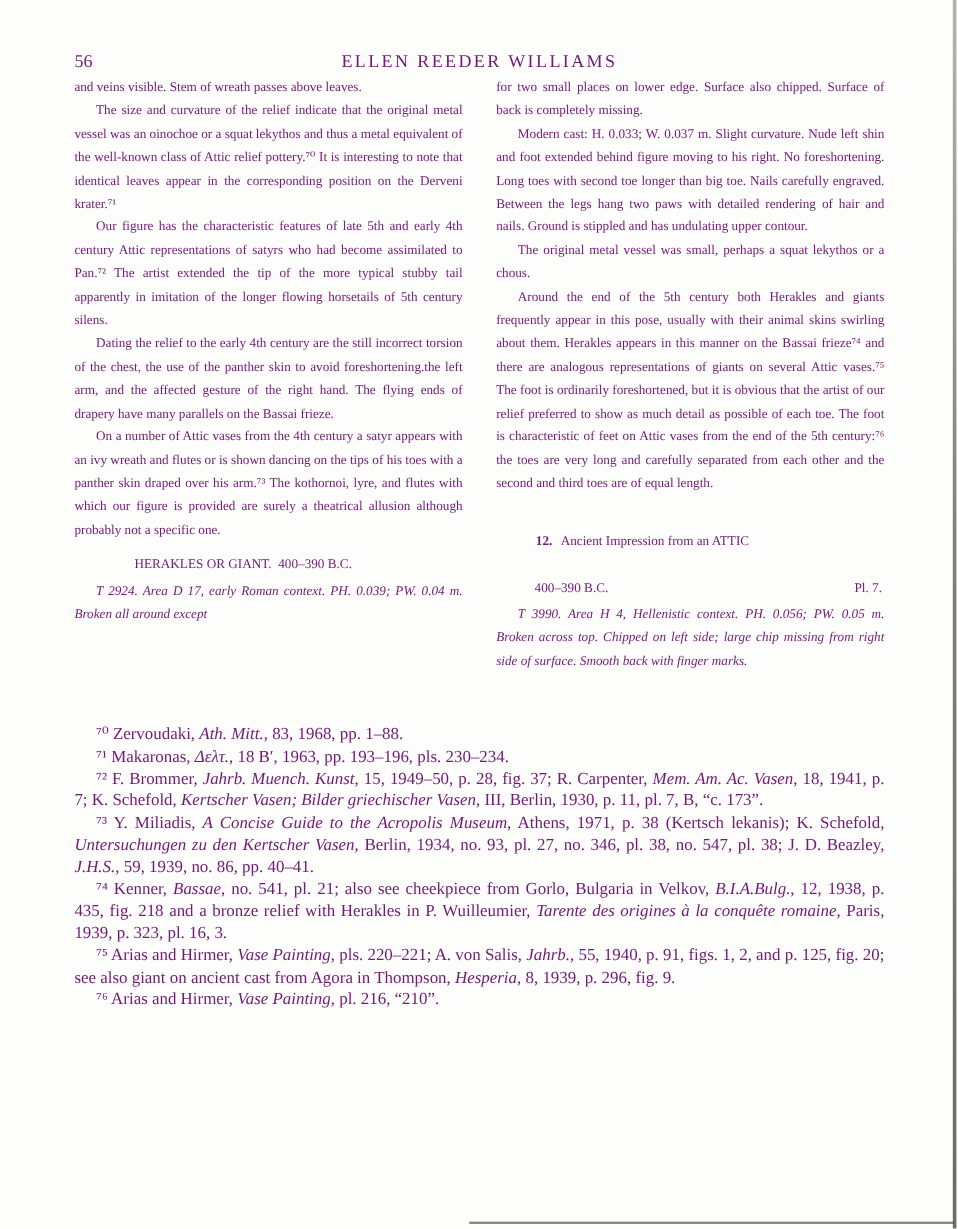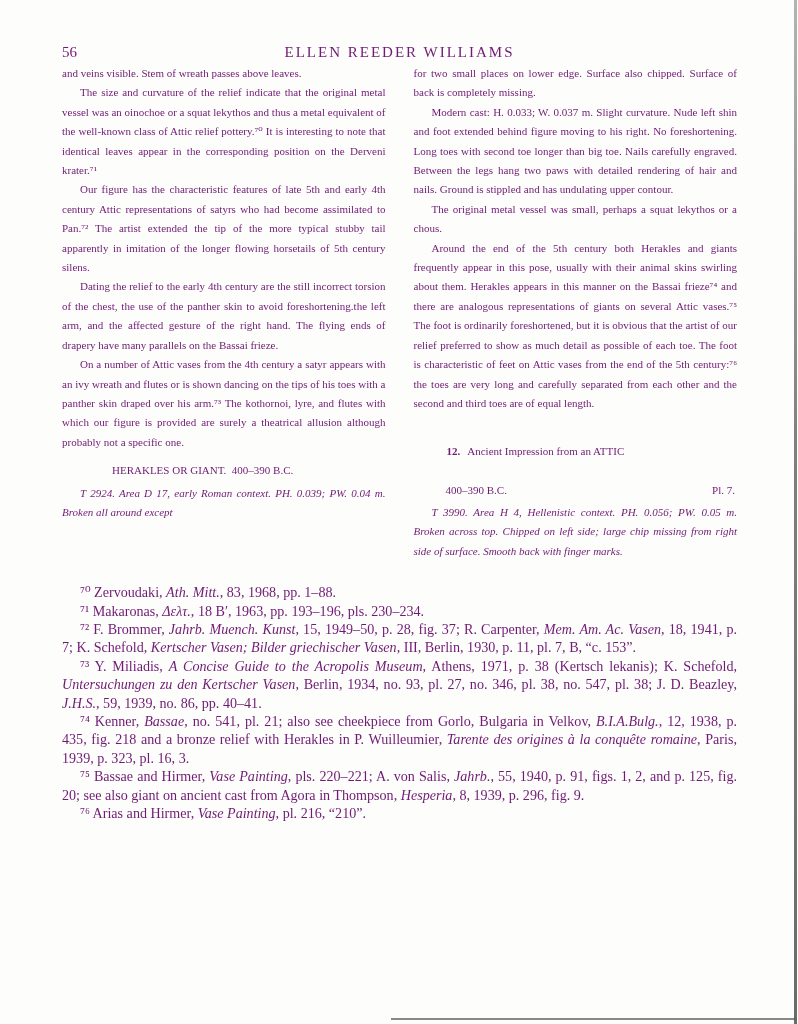--- a/index.html
+++ b/index.html
@@ -55,21 +55,21 @@
   .e12 .entry-line.cont  { padding-left: 32px; }
   .entry-plate { text-align: right; padding-right: 2px; }
   .entry-line.row {
     display: flex;
     justify-content: space-between;
     padding-right: 2px;
   }
   .entry .par { margin-top: 3px; font-style: italic; }
 
   
-  .footnotes { margin-top: 22px; }
+  .footnotes { margin-top: 42px; }
   .fn {
     font-size: 14.1px;
     line-height: 18.4px;
     text-align: justify;
     text-indent: 18px;
   }
   .it { font-style: italic; }
 
   
   .scan-edge-right {
@@ -133,21 +133,21 @@
           </div>
           <p class="par">T 3990. Area H 4, Hellenistic context. PH. 0.056; PW. 0.05 m. Broken across top. Chipped on left side; large chip missing from right side of surface. Smooth back with finger marks.</p>
         </div>
       </section>
 
     </main>
 
     <footer class="footnotes">
       <p class="fn"><span>⁷⁰ Zervoudaki, </span><span class="it">Ath. Mitt.</span><span>, 83, 1968, pp. 1–88.</span></p>
       <p class="fn"><span>⁷¹ Makaronas, </span><span class="it">Δελτ.</span><span>, 18 B′, 1963, pp. 193–196, pls. 230–234.</span></p>
-      <p class="fn"><span>⁷² F. Brommer, </span><span class="it">Jahrb. Muench. Kunst</span><span>, 15, 1949–50, p. 28, fig. 37; R. Carpenter, </span><span class="it">Mem. Am. Ac. Vasen</span><span>, 18, 1941, p. 7; K. Schefold, </span><span class="it">Kertscher Vasen; Bilder griechischer Vasen</span><span>, III, Berlin, 1930, p. 11, pl. 7, B, “c. 153”.</span></p>
+      <p class="fn"><span>⁷² F. Brommer, </span><span class="it">Jahrb. Muench. Kunst</span><span>, 15, 1949–50, p. 28, fig. 37; R. Carpenter, </span><span class="it">Mem. Am. Ac. Vasen</span><span>, 18, 1941, p. 7; K. Schefold, </span><span class="it">Kertscher Vasen; Bilder griechischer Vasen</span><span>, III, Berlin, 1930, p. 11, pl. 7, B, “c. 173”.</span></p>
       <p class="fn"><span>⁷³ Y. Miliadis, </span><span class="it">A Concise Guide to the Acropolis Museum</span><span>, Athens, 1971, p. 38 (Kertsch lekanis); K. Schefold, </span><span class="it">Untersuchungen zu den Kertscher Vasen</span><span>, Berlin, 1934, no. 93, pl. 27, no. 346, pl. 38, no. 547, pl. 38; J. D. Beazley, </span><span class="it">J.H.S.</span><span>, 59, 1939, no. 86, pp. 40–41.</span></p>
       <p class="fn"><span>⁷⁴ Kenner, </span><span class="it">Bassae</span><span>, no. 541, pl. 21; also see cheekpiece from Gorlo, Bulgaria in Velkov, </span><span class="it">B.I.A.Bulg.</span><span>, 12, 1938, p. 435, fig. 218 and a bronze relief with Herakles in P. Wuilleumier, </span><span class="it">Tarente des origines à la conquête romaine</span><span>, Paris, 1939, p. 323, pl. 16, 3.</span></p>
-      <p class="fn"><span>⁷⁵ Bassae and Hirmer, </span><span class="it">Vase Painting</span><span>, pls. 220–221; A. von Salis, </span><span class="it">Jahrb.</span><span>, 55, 1940, p. 91, figs. 1, 2, and p. 125, fig. 20; see also giant on ancient cast from Agora in Thompson, </span><span class="it">Hesperia</span><span>, 8, 1939, p. 296, fig. 9.</span></p>
+      <p class="fn"><span>⁷⁵ Arias and Hirmer, </span><span class="it">Vase Painting</span><span>, pls. 220–221; A. von Salis, </span><span class="it">Jahrb.</span><span>, 55, 1940, p. 91, figs. 1, 2, and p. 125, fig. 20; see also giant on ancient cast from Agora in Thompson, </span><span class="it">Hesperia</span><span>, 8, 1939, p. 296, fig. 9.</span></p>
       <p class="fn"><span>⁷⁶ Arias and Hirmer, </span><span class="it">Vase Painting</span><span>, pl. 216, “210”.</span></p>
     </footer>
 
   </div>
 </div>
 
 </body></html>

